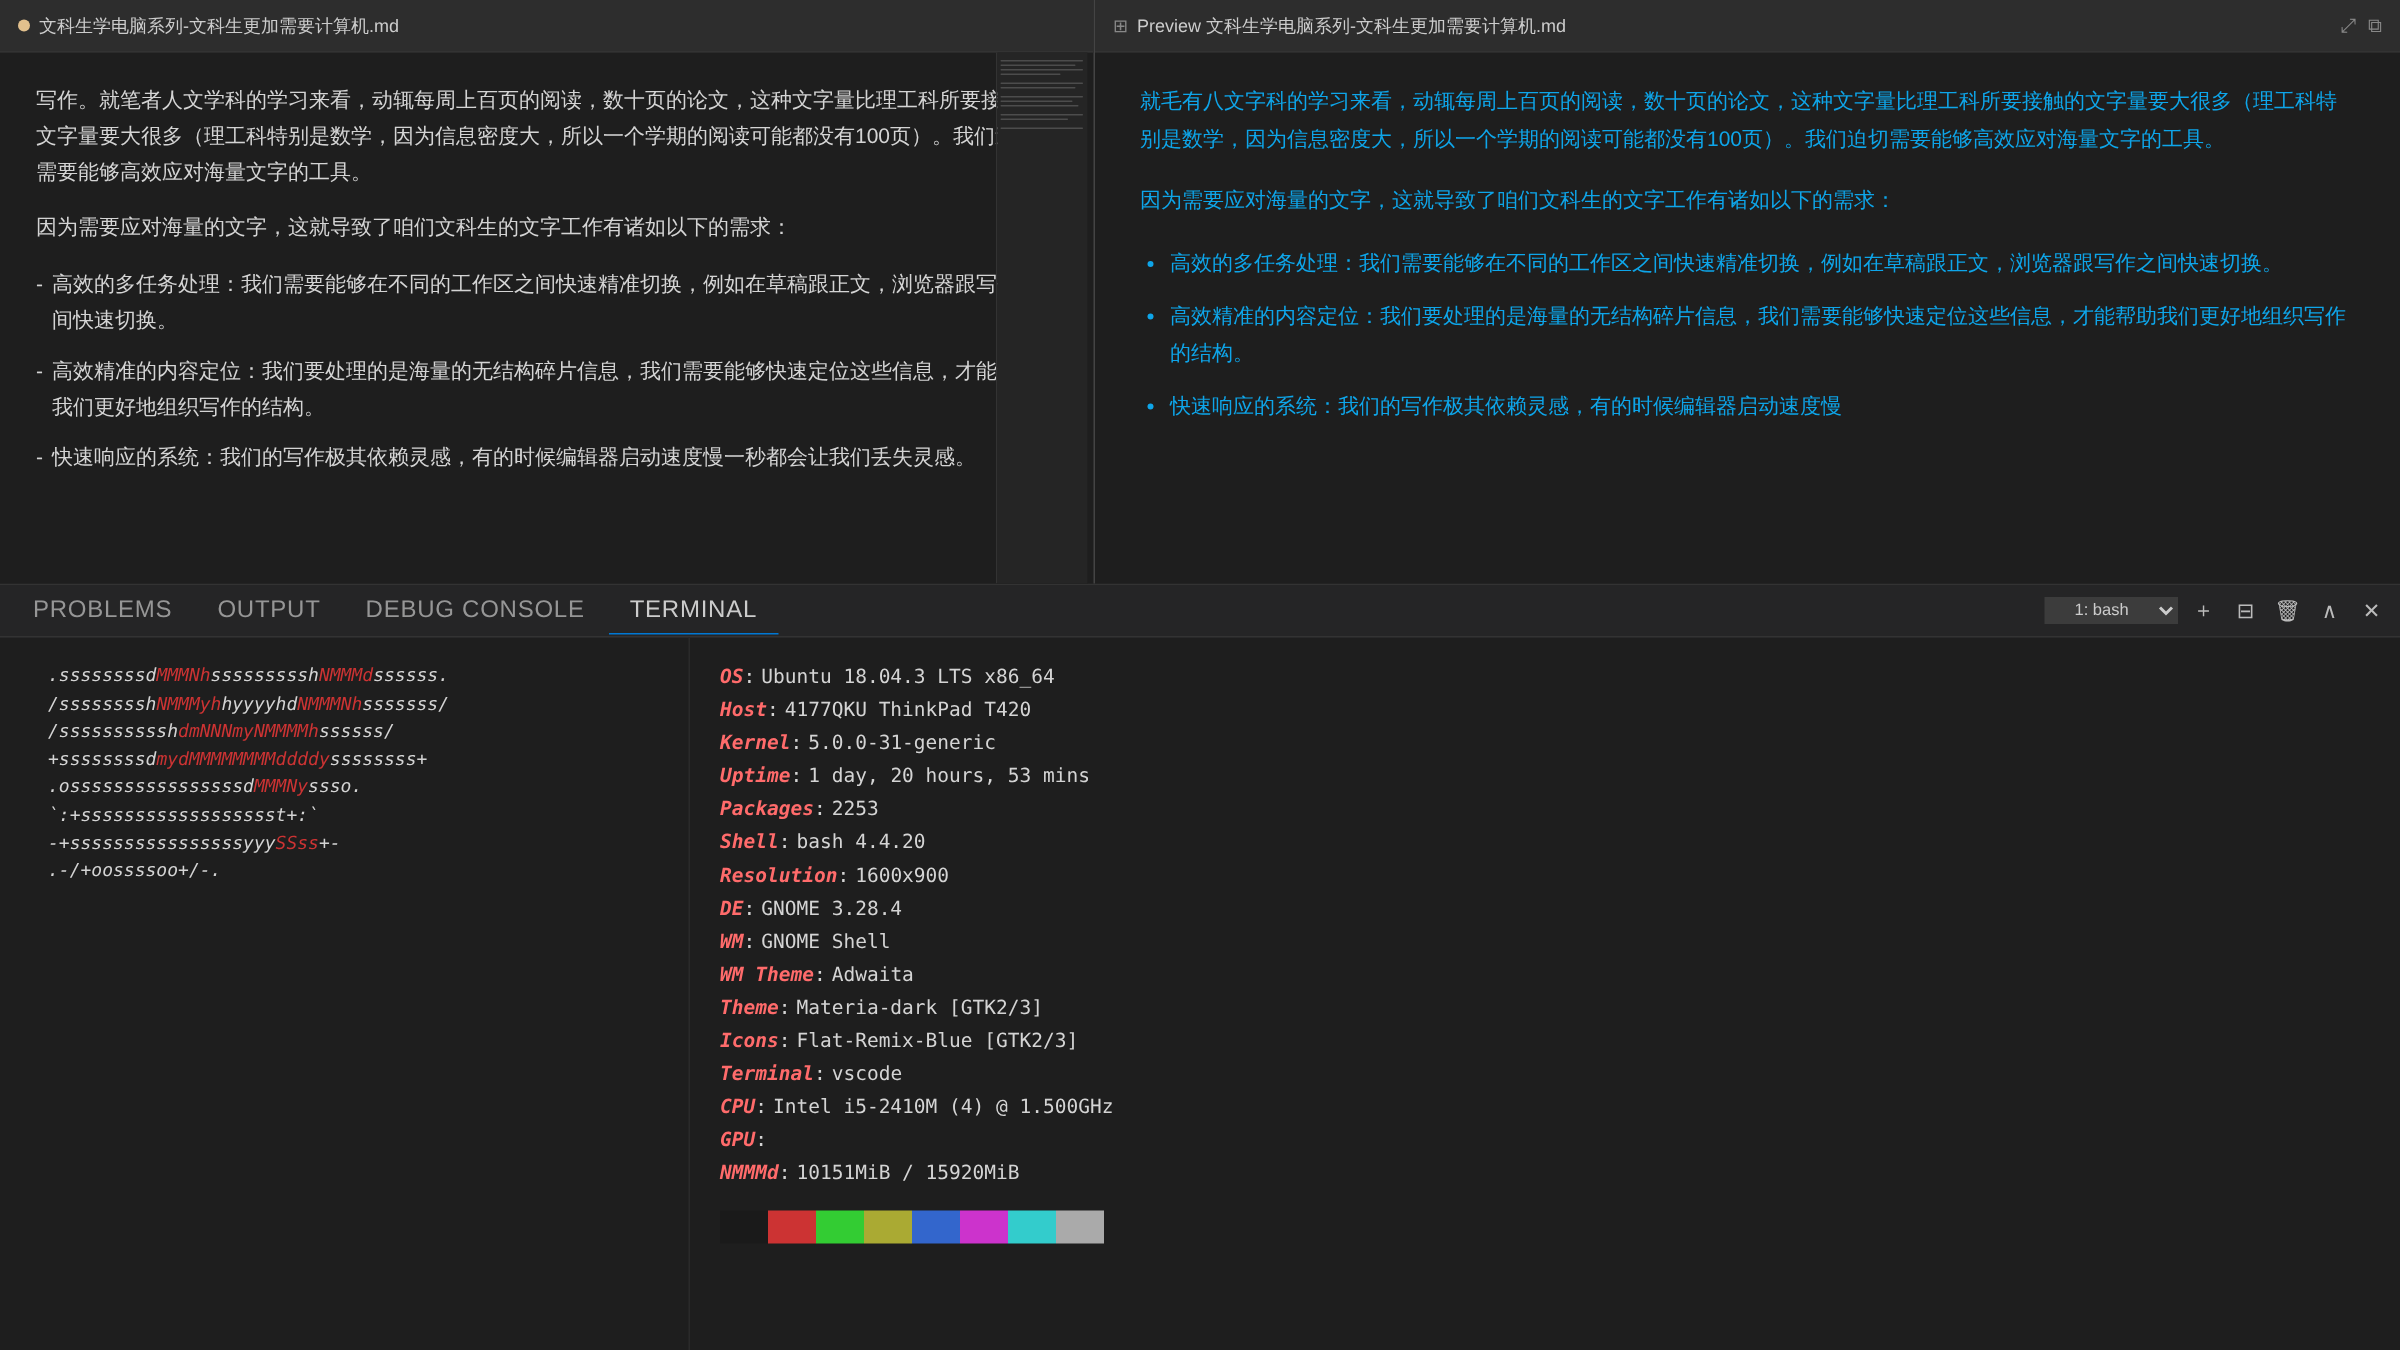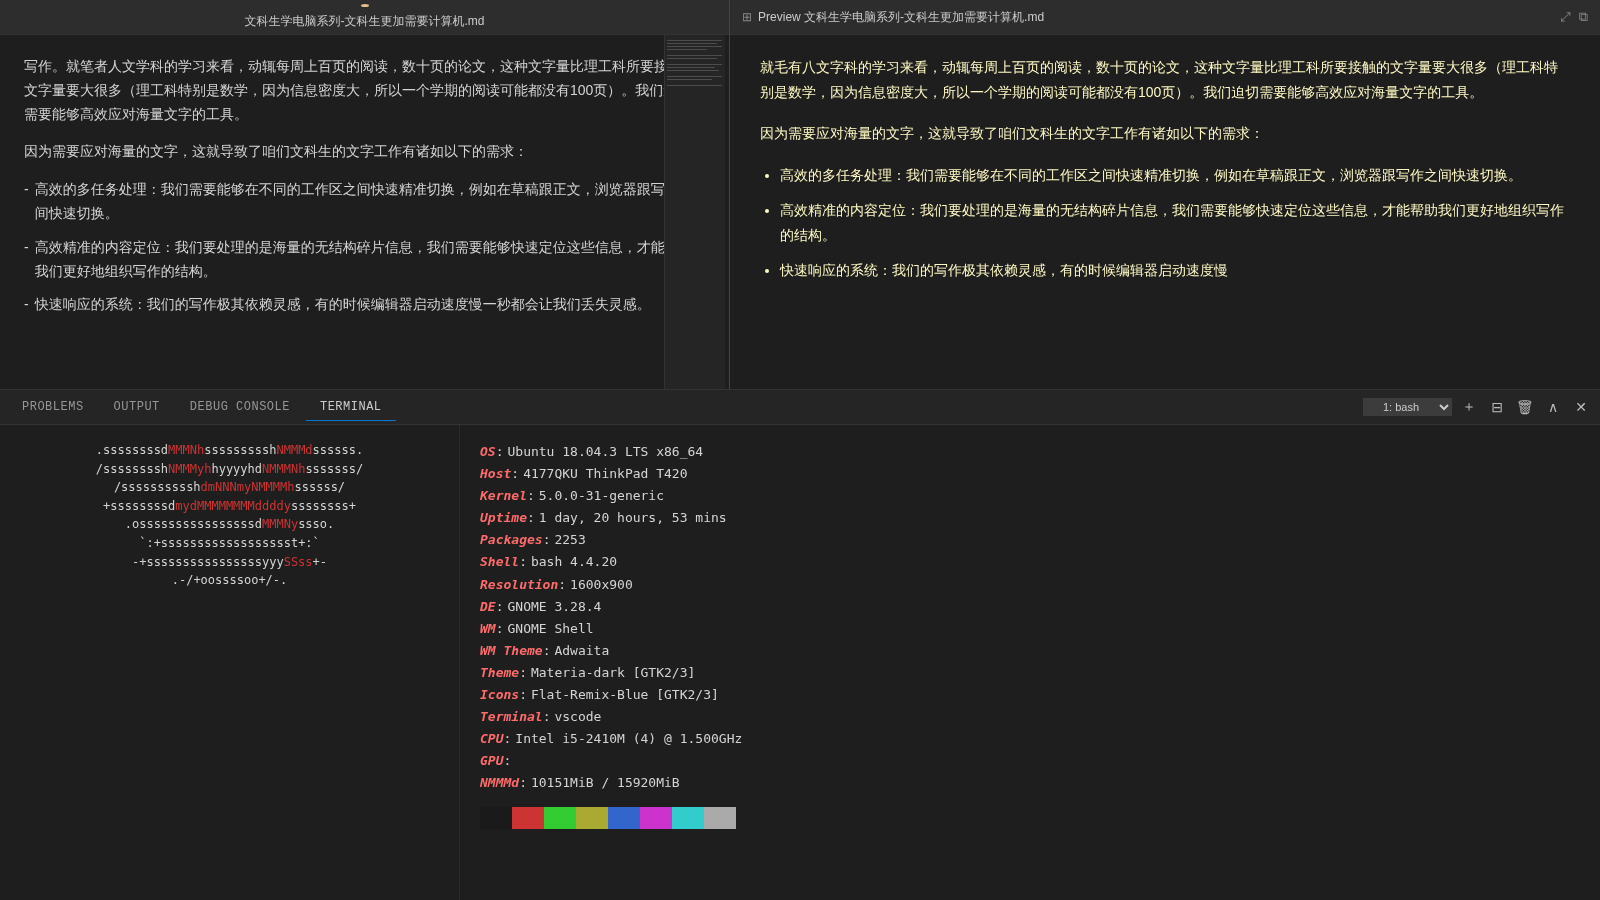--- a/index.html
+++ b/index.html
@@ -32,21 +32,20 @@
     .editor-tab {
       display: flex;
       align-items: center;
       background: #2d2d2d;
       padding: 4px 12px;
       font-size: 12px;
       color: #ccc;
       border-bottom: 1px solid #333;
       height: 35px;
       gap: 6px;
-      flex-direction: column;
     }
 
     .editor-tab .dot {
       width: 8px;
       height: 8px;
       background: #e2c08d;
       border-radius: 50%;
       display: inline-block;
     }
 
@@ -107,21 +106,21 @@
     .preview-tab .tab-icons {
       margin-left: auto;
       display: flex;
       gap: 8px;
     }
 
     .preview-content {
       padding: 20px 30px;
       line-height: 1.8;
       font-size: 14px;
-      color: #fef9c3;
+      color: #0ea5e9;
       overflow: hidden;
     }
 
     .preview-content p {
       margin-bottom: 16px;
     }
 
     .preview-content ul {
       margin-left: 20px;
       margin-bottom: 16px;
@@ -145,26 +144,25 @@
       align-items: center;
       background: #252526;
       border-bottom: 1px solid #333;
       height: 35px;
       padding: 0 8px;
       gap: 2px;
     }
 
     .term-tab {
       padding: 6px 14px;
-      font-size: 12px;
+      font-size: 16px;
       color: #969696;
       cursor: pointer;
       text-transform: uppercase;
       letter-spacing: 0.5px;
-      font-family: Liberation Mono, monospace;
     }
 
     .term-tab.active {
       color: #ccc;
       border-bottom: 1px solid #0078d4;
     }
 
     .terminal-toolbar {
       margin-left: auto;
       display: flex;
@@ -195,27 +193,28 @@
 
     .terminal-body {
       display: flex;
       flex: 1;
       overflow: hidden;
     }
 
     
     .terminal-left {
       width: 460px;
-      padding: 16px 20px;
+      padding: 16px 32px;
       font-family: monospace;
       font-size: 12.5px;
       line-height: 1.55;
       color: #d4d4d4;
-      text-align: center;
+      text-align: left;
       border-right: 1px solid #2a2a2a;
+      font-style: italic;
     }
 
     .art-line {
       display: block;
       white-space: pre;
       font-family: monospace;
       font-size: 12px;
     }
 
     .art-red { color: #cc3333; }

